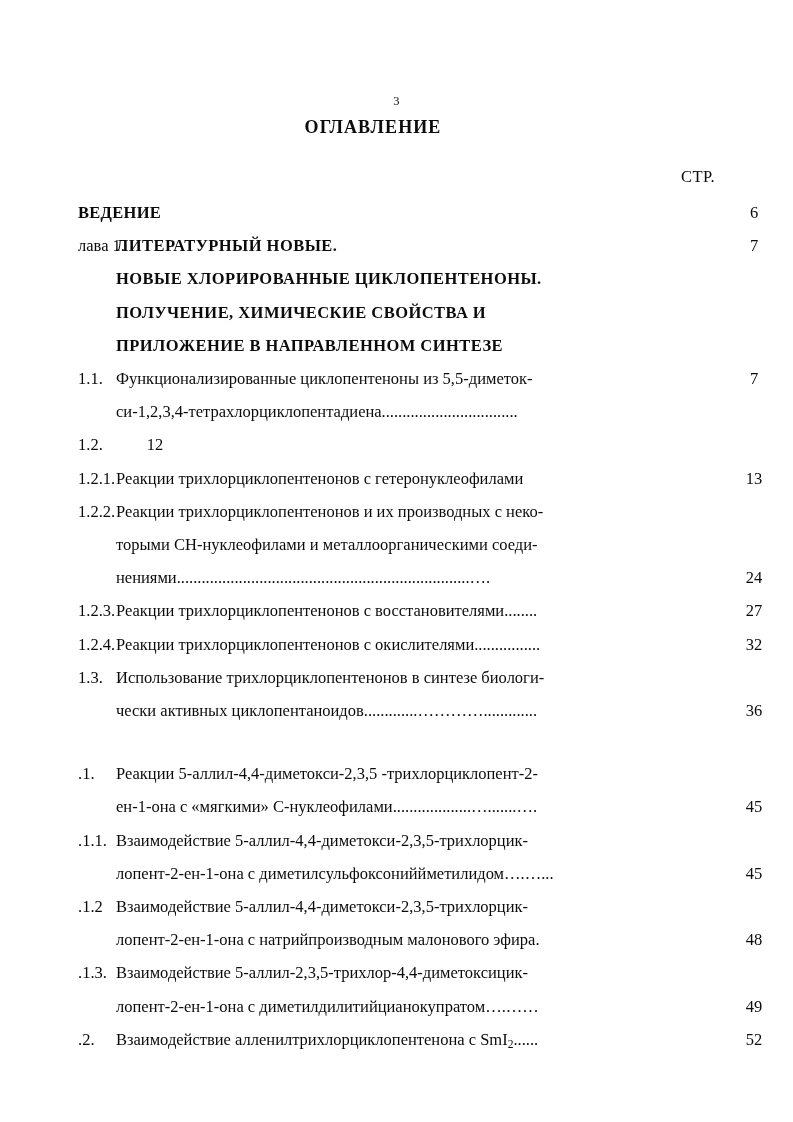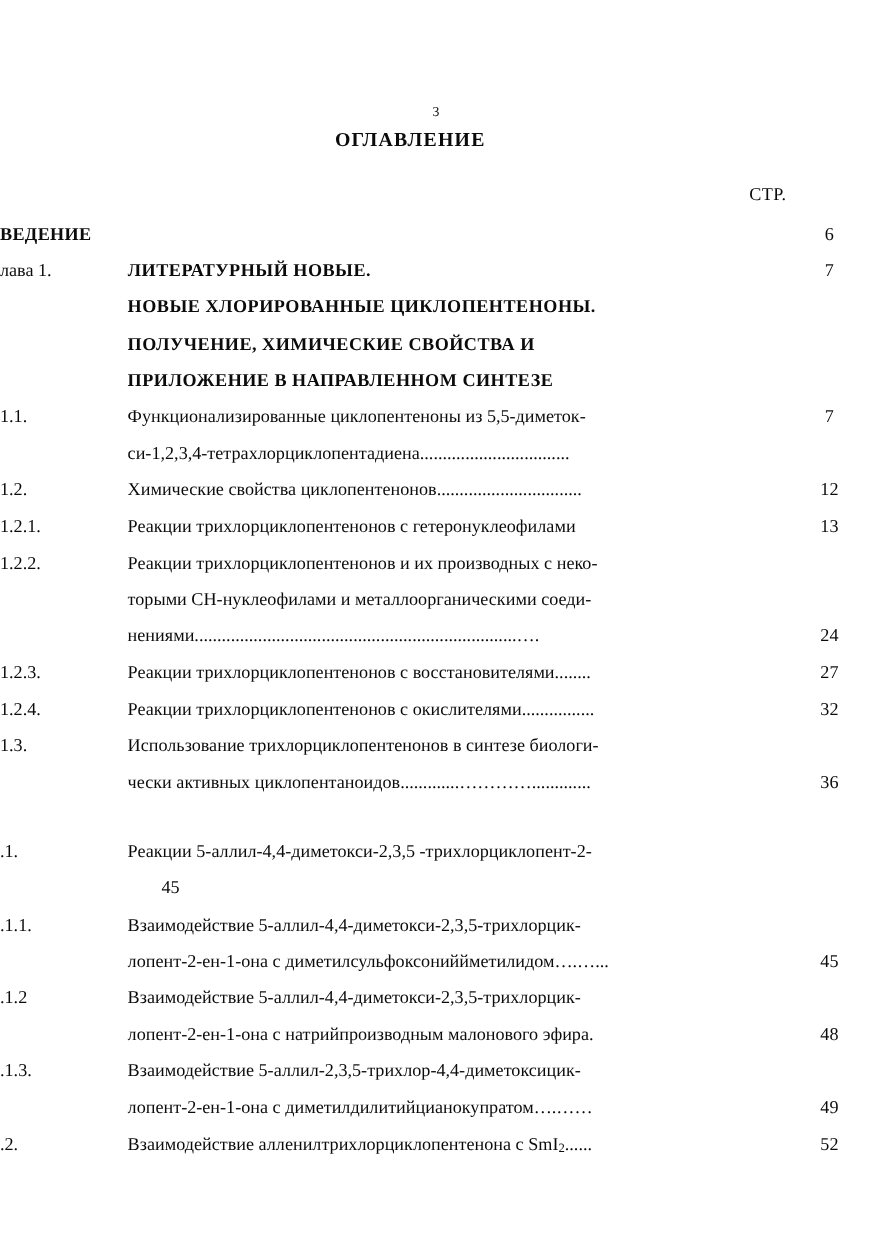--- a/index.html
+++ b/index.html
@@ -66,20 +66,21 @@
   .row {
     display: flex;
     align-items: baseline;
     width: 793px;
     min-height: 33.2px;
   }
 
   .num {
     flex: 0 0 auto;
     width: 116px;
+    padding-left: 78px;
     box-sizing: border-box;
     font-size: 16.5px;
     white-space: nowrap;
   }
   .num.bold { font-weight: bold; letter-spacing: 0.3px; }
   .num.chap { font-weight: normal; }
 
   .txt {
     flex: 1 1 auto;
     font-size: 16.5px;
@@ -156,21 +157,20 @@
         <div class="txt">Функционализированные циклопентеноны из 5,5-диметок-</div>
         <div class="pg">7</div>
       </div>
       <div class="row cont">
         <div class="num"></div>
         <div class="txt">си-1,2,3,4-тетрахлорциклопентадиена.................................</div>
         <div class="pg"></div>
       </div>
       <div class="row">
         <div class="num">1.2.</div>
-        <div class="txt">Химические свойства циклопентенонов................................</div>
         <div class="pg">12</div>
       </div>
       <div class="row">
         <div class="num">1.2.1.</div>
         <div class="txt">Реакции трихлорциклопентенонов с гетеронуклеофилами</div>
         <div class="pg">13</div>
       </div>
       <div class="row">
         <div class="num">1.2.2.</div>
         <div class="txt">Реакции трихлорциклопентенонов и их производных с неко-</div>
@@ -207,20 +207,21 @@
         <div class="pg">36</div>
       </div>
       <div class="gap"></div>
       <div class="row">
         <div class="num">.1.</div>
         <div class="txt">Реакции 5-аллил-4,4-диметокси-2,3,5 -трихлорциклопент-2-</div>
         <div class="pg"></div>
       </div>
       <div class="row cont">
         <div class="num"></div>
+        <div class="txt">ен-1-она с «мягкими» С-нуклеофилами...................….......….</div>
         <div class="pg">45</div>
       </div>
       <div class="row">
         <div class="num">.1.1.</div>
         <div class="txt">Взаимодействие 5-аллил-4,4-диметокси-2,3,5-трихлорцик-</div>
         <div class="pg"></div>
       </div>
       <div class="row cont">
         <div class="num"></div>
         <div class="txt">лопент-2-ен-1-она с диметилсульфоксониййметилидом….…...</div>

